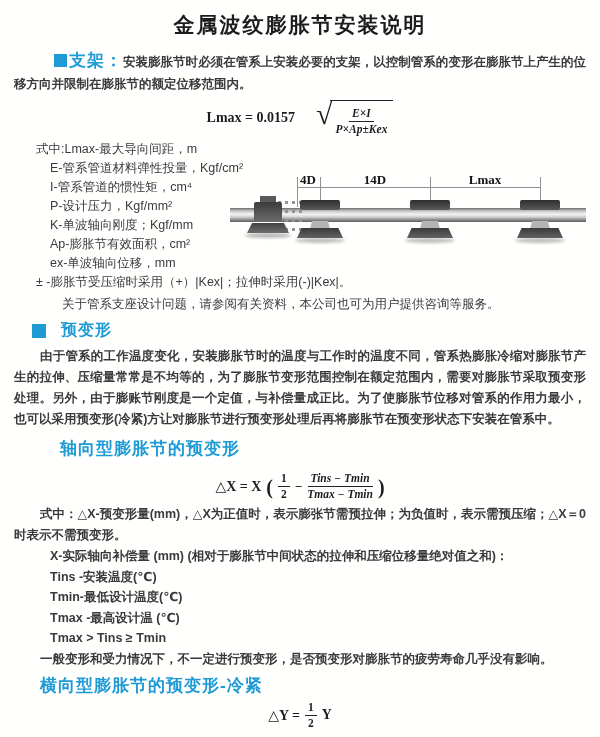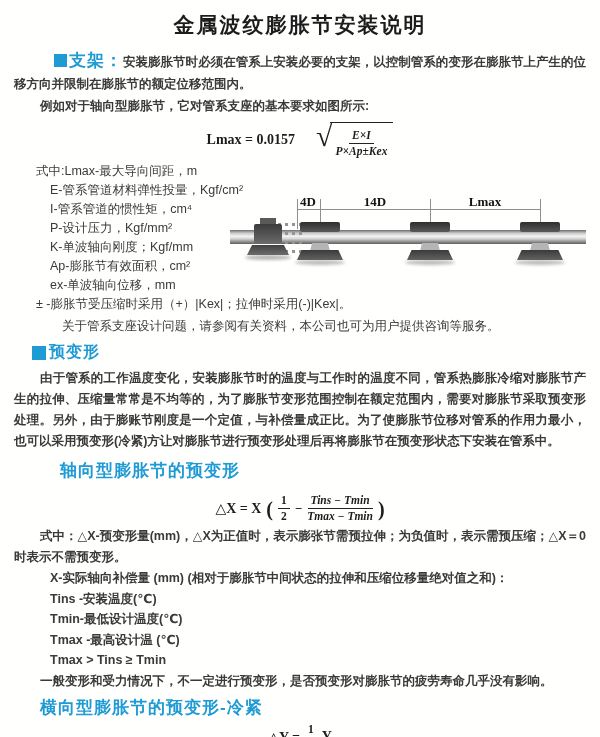--- a/index.html
+++ b/index.html
@@ -65,39 +65,38 @@
   .a-top{position:absolute;left:15px;top:0;width:16px;height:7px;background:#5a5a5a;}
   .a-mid{position:absolute;left:9px;top:6px;width:28px;height:20px;background:linear-gradient(#3c3c3c,#6b6b6b);border-radius:2px;}
   .a-base{position:absolute;left:2px;top:27px;width:42px;height:10px;background:linear-gradient(#414141,#6e6e6e);clip-path:polygon(12% 0,88% 0,100% 100%,0 100%);}
   .a-shadow{position:absolute;left:0;top:37px;width:46px;height:5px;background:rgba(90,90,90,.45);border-radius:50%;filter:blur(1.5px);}
   .support{position:absolute;top:28px;width:52px;height:45px;}
   .s-clamp{position:absolute;left:6px;top:0;width:40px;height:10px;background:linear-gradient(#2e2e2e,#5a5a5a);border-radius:2px;}
   .s-neck{position:absolute;left:16px;top:21px;width:20px;height:8px;background:#b5b5b5;clip-path:polygon(10% 0,90% 0,100% 100%,0 100%);}
   .s-base{position:absolute;left:3px;top:28px;width:46px;height:10px;background:linear-gradient(#3a3a3a,#636363);clip-path:polygon(10% 0,90% 0,100% 100%,0 100%);}
   .s-shadow{position:absolute;left:1px;top:38px;width:50px;height:5px;background:rgba(90,90,90,.4);border-radius:50%;filter:blur(1.5px);}
 
-  .sec2{display:flex;align-items:center;gap:2px;font-size:16px;font-weight:bold;color:var(--blue);margin:6px 0 5px 18px;letter-spacing:1px;}
+  .sec2{display:flex;align-items:center;gap:14px;font-size:16px;font-weight:bold;color:var(--blue);margin:6px 0 5px 18px;letter-spacing:1px;}
   .sec2 .sq{width:14px;height:14px;margin-right:1px;}
   .body4{line-height:21px;}
   .sub{font-size:17px;font-weight:bold;color:var(--blue);margin:7px 0 12px 46px;letter-spacing:1px;}
   .sub.lat{margin:5px 0 2px 26px;}
   .explain{line-height:21px;}
   .item{font-size:12.5px;line-height:20.5px;font-weight:bold;color:var(--ink);margin:0 0 0 36px;}
   .gen-note{line-height:20px;}
 </style>
 </head>
 <body>
 
 <div class="page">
 
   <h1 class="title">金属波纹膨胀节安装说明</h1>
 
   <p class="p intro"><span class="sq"></span><span class="blue-head">支架：</span><span>安装膨胀节时必须在管系上安装必要的支架，以控制管系的变形在膨胀节上产生的位移方向并限制在膨胀节的额定位移范围内。</span></p>
 
-  <p class="p indent">例如对于轴向型膨胀节，它对管系支座的基本要求如图所示:</p>
 
   <div class="formula f1">
     <span class="fpre">Lmax = 0.0157</span>
     <span class="sqrt">
       <span class="rad">√</span>
       <span class="radicand">
         <span class="frac it">
           <span class="fnum">E×I</span>
           <span class="fden">P×Ap±Kex</span>
         </span>

